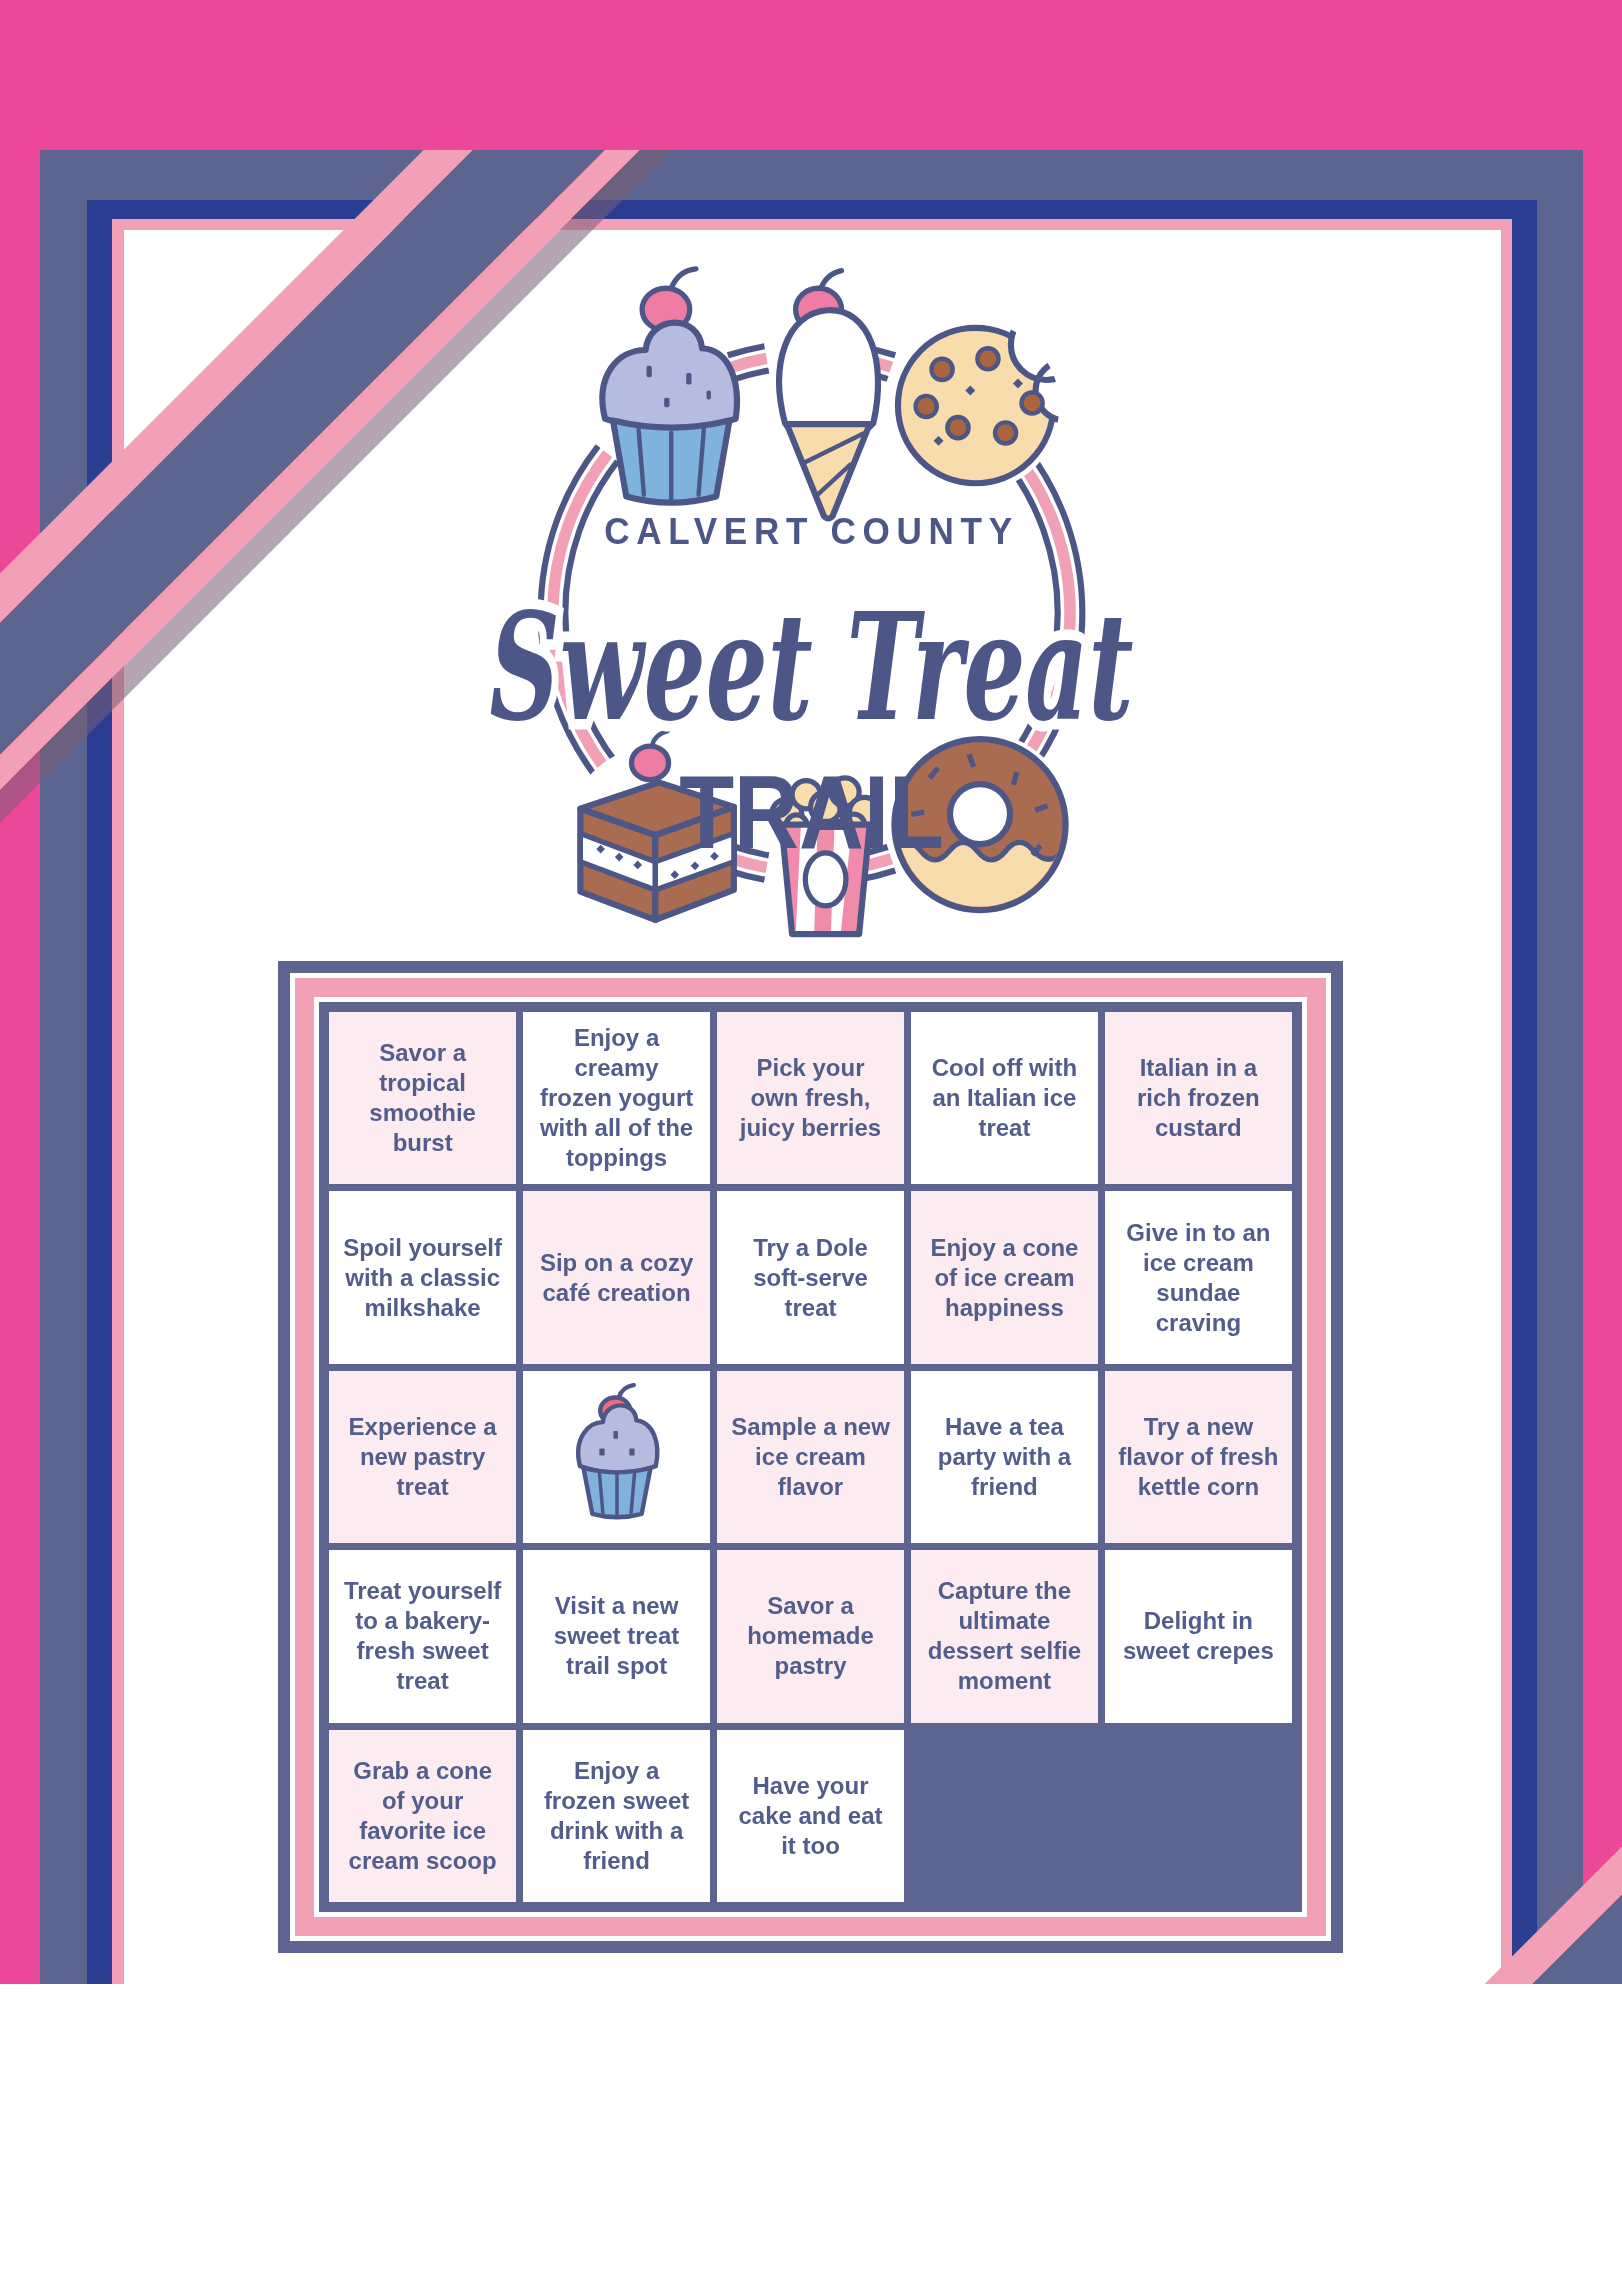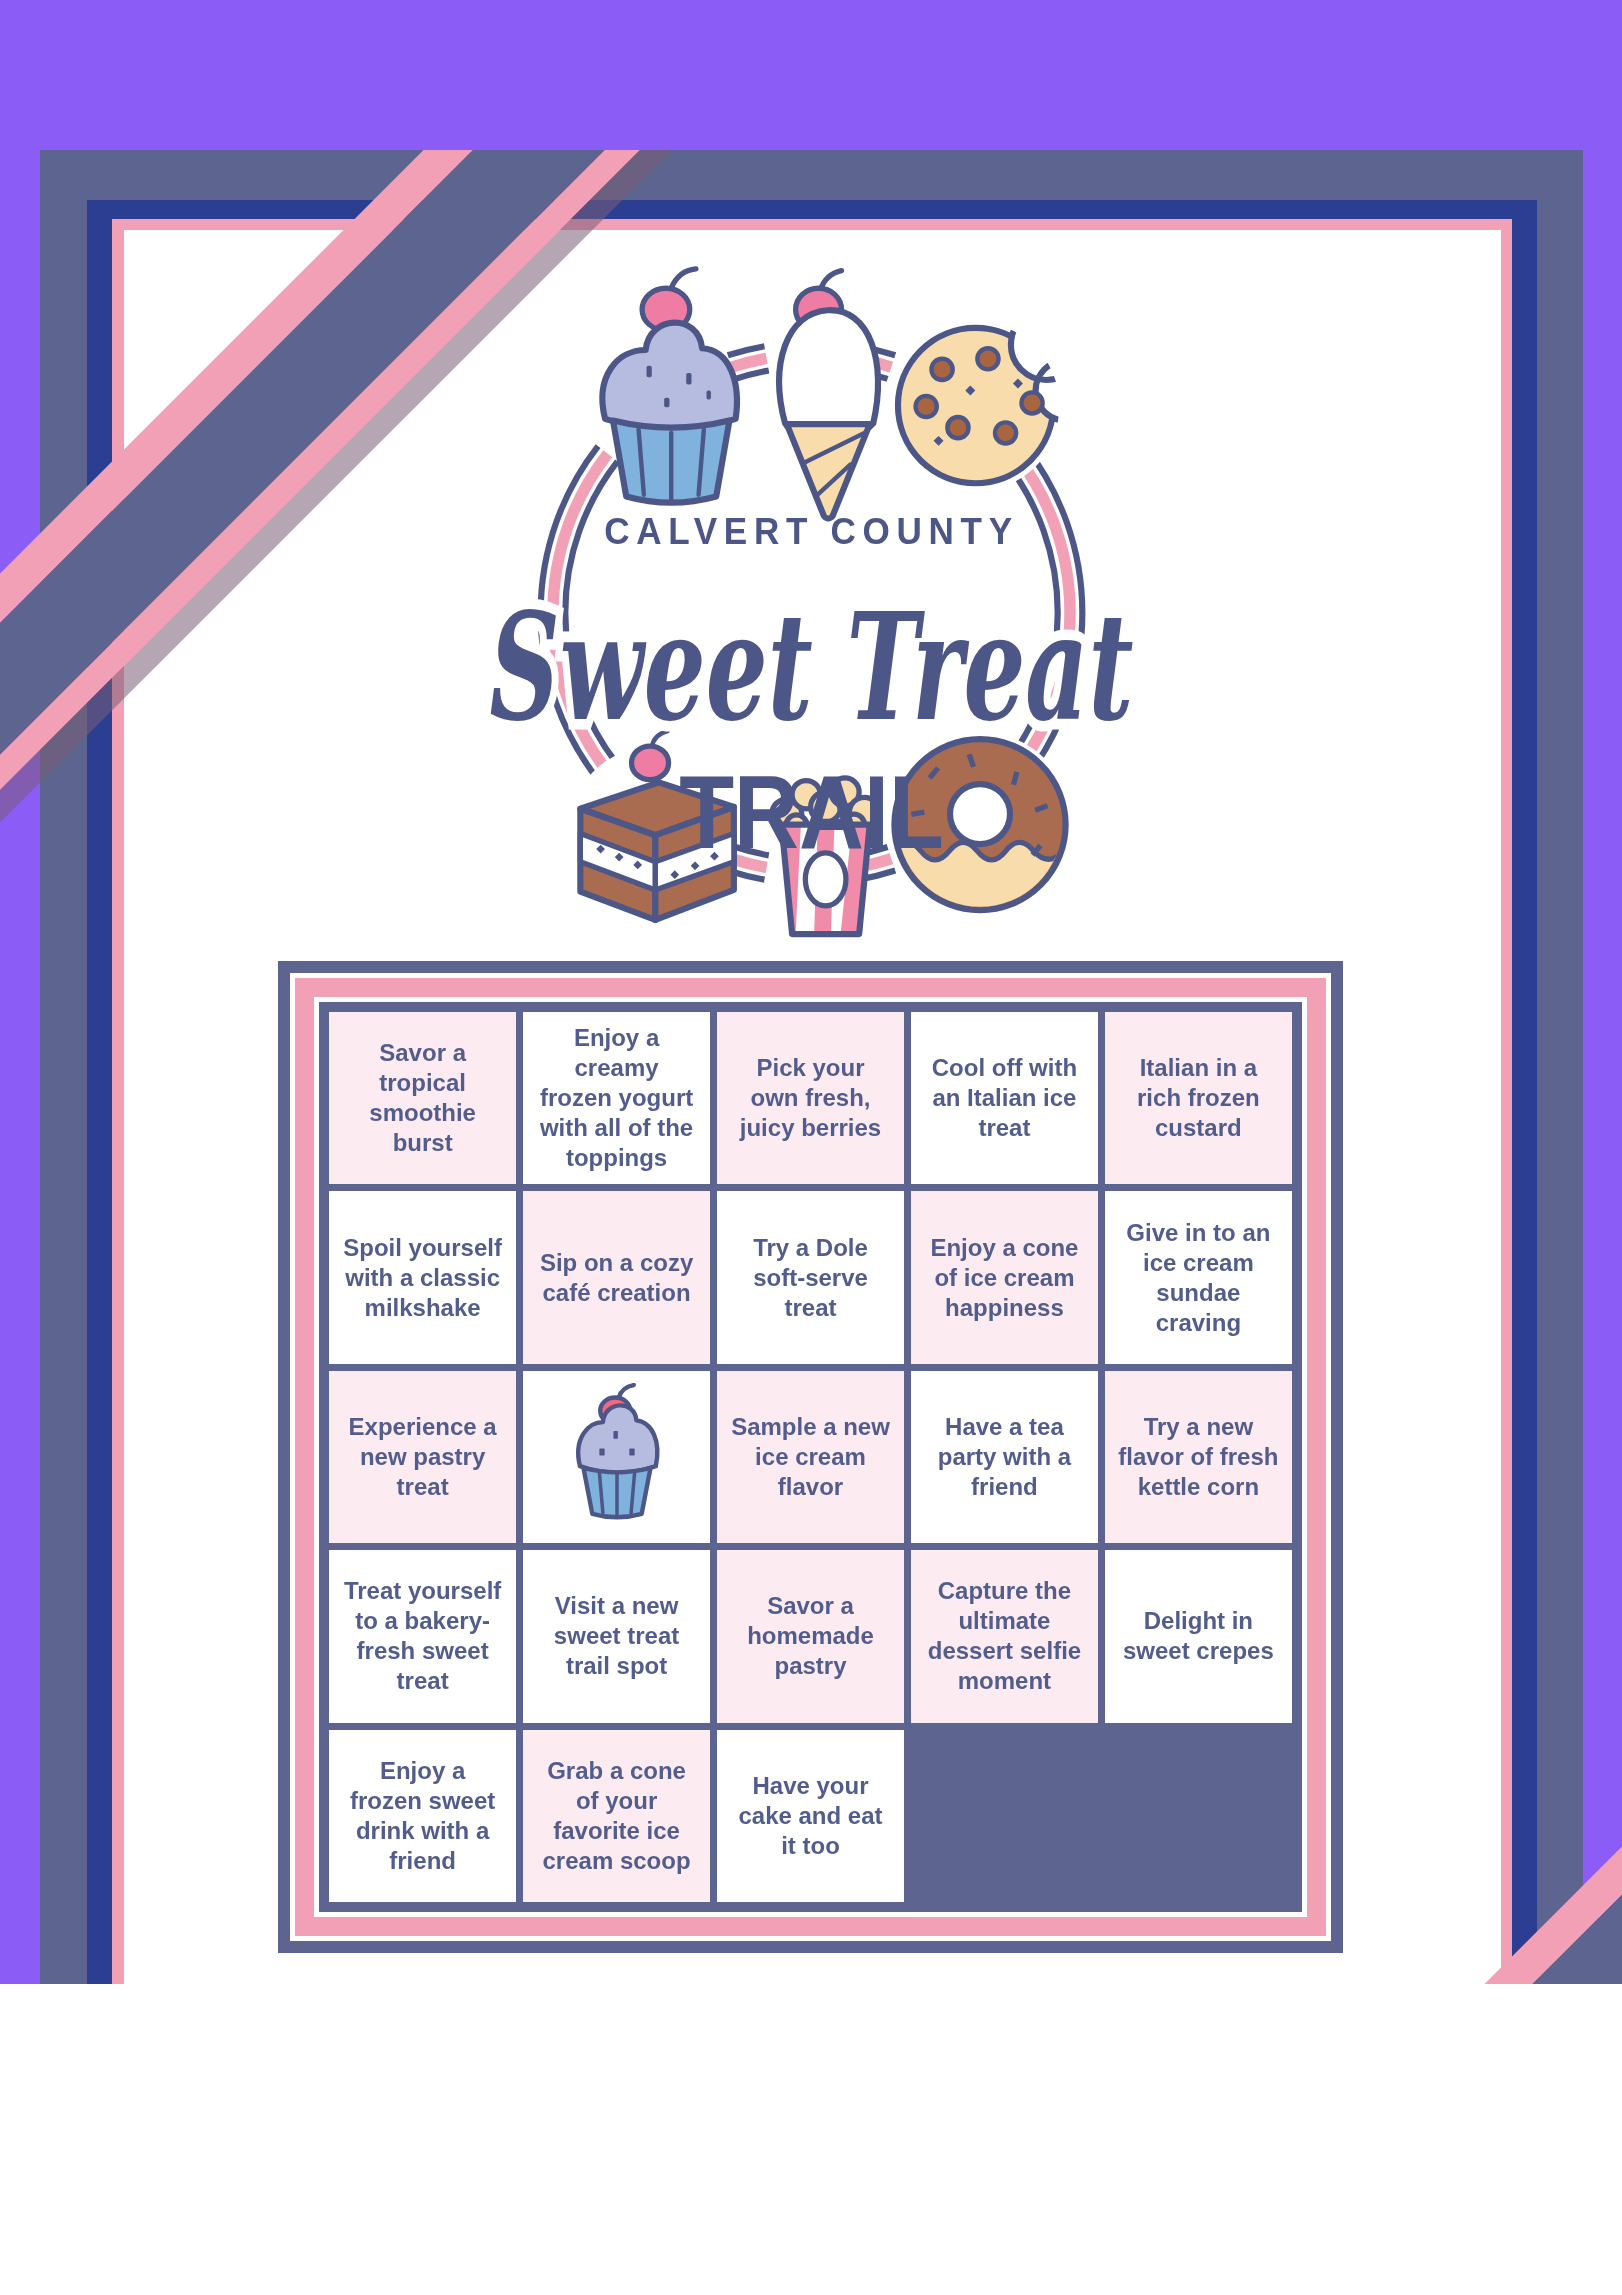--- a/index.html
+++ b/index.html
@@ -1,16 +1,16 @@
 <!DOCTYPE html>
 <html style="font-size:14px"><head>
 <meta charset="utf-8">
 <style>
   html,body{margin:0;padding:0;background:#ffffff;}
-  .page{position:relative;width:1623px;height:1984px;background:#8b5cf6;overflow:hidden;
+  .page{position:relative;width:1623px;height:1984px;background:#ec4899;overflow:hidden;
         font-family:"Liberation Sans",sans-serif;}
   
   .frame-slate{position:absolute;left:40px;top:150px;width:1543px;height:1995px;background:#5c648f;}
   .frame-royal{position:absolute;left:87px;top:200px;width:1450px;height:1905px;background:#2b3e92;}
   .frame-pink{position:absolute;left:112px;top:219px;width:1400px;height:1859px;background:#f2a0b5;}
   .frame-white{position:absolute;left:124px;top:230px;width:1377px;height:1836px;background:#ffffff;}
   
   .ribbon-clip{position:absolute;left:0;top:150px;width:1623px;height:1995px;overflow:hidden;pointer-events:none;}
   .ribbon{position:absolute;transform-origin:left center;}
   .ribbon .st{mix-blend-mode:multiply;}
@@ -302,25 +302,25 @@
       <div class="cell alt">
                 <span>Savor a homemade pastry</span>
               </div>
       <div class="cell alt">
                 <span>Capture the ultimate dessert selfie moment</span>
               </div>
 
       <div class="cell">
                 <span>Delight in sweet crepes</span>
               </div>
+      <div class="cell alt">
+                <span>Grab a cone of your favorite ice cream scoop</span>
+              </div>
       <div class="cell">
                 <span>Enjoy a frozen sweet drink with a friend</span>
-              </div>
-      <div class="cell alt">
-                <span>Grab a cone of your favorite ice cream scoop</span>
               </div>
       <div class="cell">
                 <span>Have your cake and eat it too</span>
               </div>
     </div>
    </div>
         </div>
       </div>
   </div>
 

